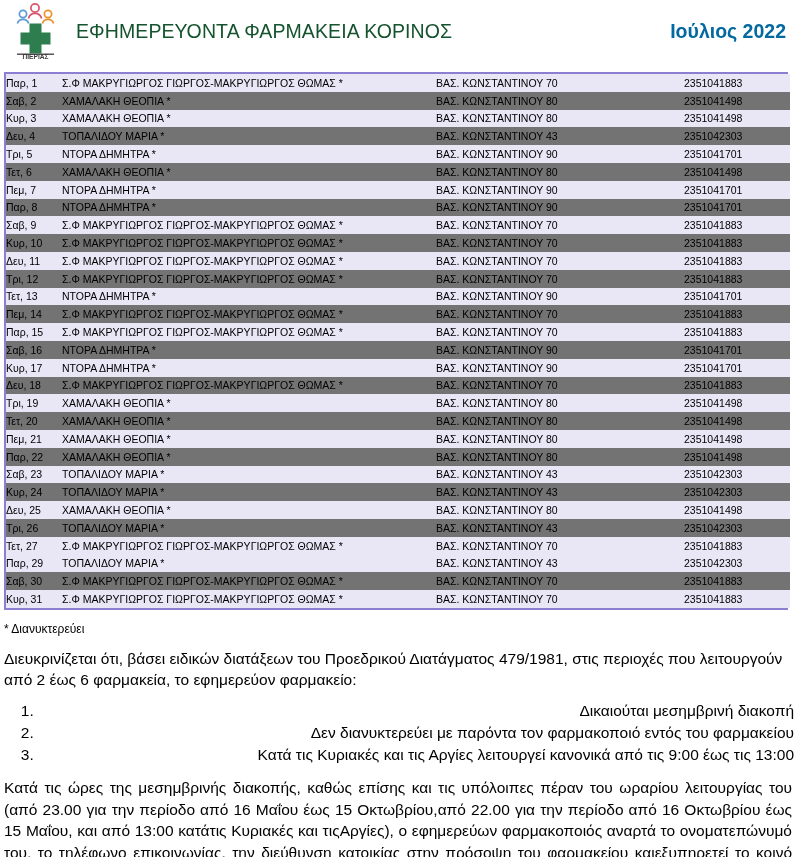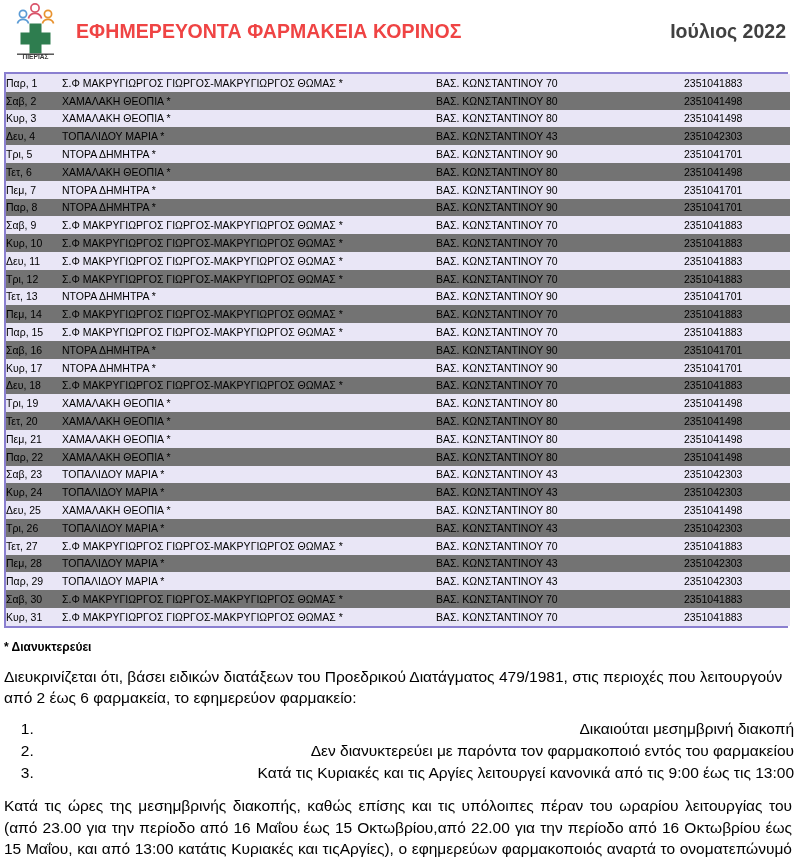--- a/index.html
+++ b/index.html
@@ -29,30 +29,30 @@
     width: 52px;
     height: 58px;
     position: relative;
     flex: 0 0 auto;
     margin-right: 14px;
   }
   .logo svg { display: block; }
 
   .header-title {
     font-size: 19.5px;
-    font-weight: bold;
-    color: #ef4444;
+    font-weight: normal;
+    color: #14532d;
     letter-spacing: 0.1px;
     white-space: nowrap;
     flex: 1 1 auto;
   }
   .header-period {
     font-size: 19.5px;
     font-weight: bold;
-    color: #404040;
+    color: #0369a1;
     white-space: nowrap;
     flex: 0 0 auto;
     padding-right: 6px;
     margin-left: 18px;
   }
 
   
   .schedule-wrap {
     margin: 10px 12px 0 4px;
     border: 2px solid #8a7fd0;
@@ -79,21 +79,21 @@
   td.c-name  { width: 374px; padding-left: 4px; }
   td.c-addr  { width: 248px; padding-left: 6px; }
   td.c-phone { width: 106px; text-align: left; padding-right: 8px; }
 
   
   .notes {
     padding: 12px 6px 0 4px;
   }
   .note-star {
     font-size: 12px;
-    font-weight: bold;
+    font-weight: normal;
     margin: 0 0 12px 0;
     line-height: 1.2;
   }
   .note-para {
     font-size: 15.5px;
     line-height: 21px;
     margin: 0 0 10px 0;
     text-align: left;
   }
   ol.note-list {
@@ -301,26 +301,20 @@
           <td class="c-name">ΤΟΠΑΛΙΔΟΥ ΜΑΡΙΑ *</td>
           <td class="c-addr">ΒΑΣ. ΚΩΝΣΤΑΝΤΙΝΟΥ 43</td>
           <td class="c-phone">2351042303</td>
         </tr>
         <tr class="row-odd">
           <td class="c-day">Τετ, 27</td>
           <td class="c-name">Σ.Φ ΜΑΚΡΥΓΙΩΡΓΟΣ ΓΙΩΡΓΟΣ-ΜΑΚΡΥΓΙΩΡΓΟΣ ΘΩΜΑΣ *</td>
           <td class="c-addr">ΒΑΣ. ΚΩΝΣΤΑΝΤΙΝΟΥ 70</td>
           <td class="c-phone">2351041883</td>
         </tr>
-        <tr class="row-even">
-          <td class="c-day">Πεμ, 28</td>
-          <td class="c-name">ΤΟΠΑΛΙΔΟΥ ΜΑΡΙΑ *</td>
-          <td class="c-addr">ΒΑΣ. ΚΩΝΣΤΑΝΤΙΝΟΥ 43</td>
-          <td class="c-phone">2351042303</td>
-        </tr>
         <tr class="row-odd">
           <td class="c-day">Παρ, 29</td>
           <td class="c-name">ΤΟΠΑΛΙΔΟΥ ΜΑΡΙΑ *</td>
           <td class="c-addr">ΒΑΣ. ΚΩΝΣΤΑΝΤΙΝΟΥ 43</td>
           <td class="c-phone">2351042303</td>
         </tr>
         <tr class="row-even">
           <td class="c-day">Σαβ, 30</td>
           <td class="c-name">Σ.Φ ΜΑΚΡΥΓΙΩΡΓΟΣ ΓΙΩΡΓΟΣ-ΜΑΚΡΥΓΙΩΡΓΟΣ ΘΩΜΑΣ *</td>
           <td class="c-addr">ΒΑΣ. ΚΩΝΣΤΑΝΤΙΝΟΥ 70</td>

